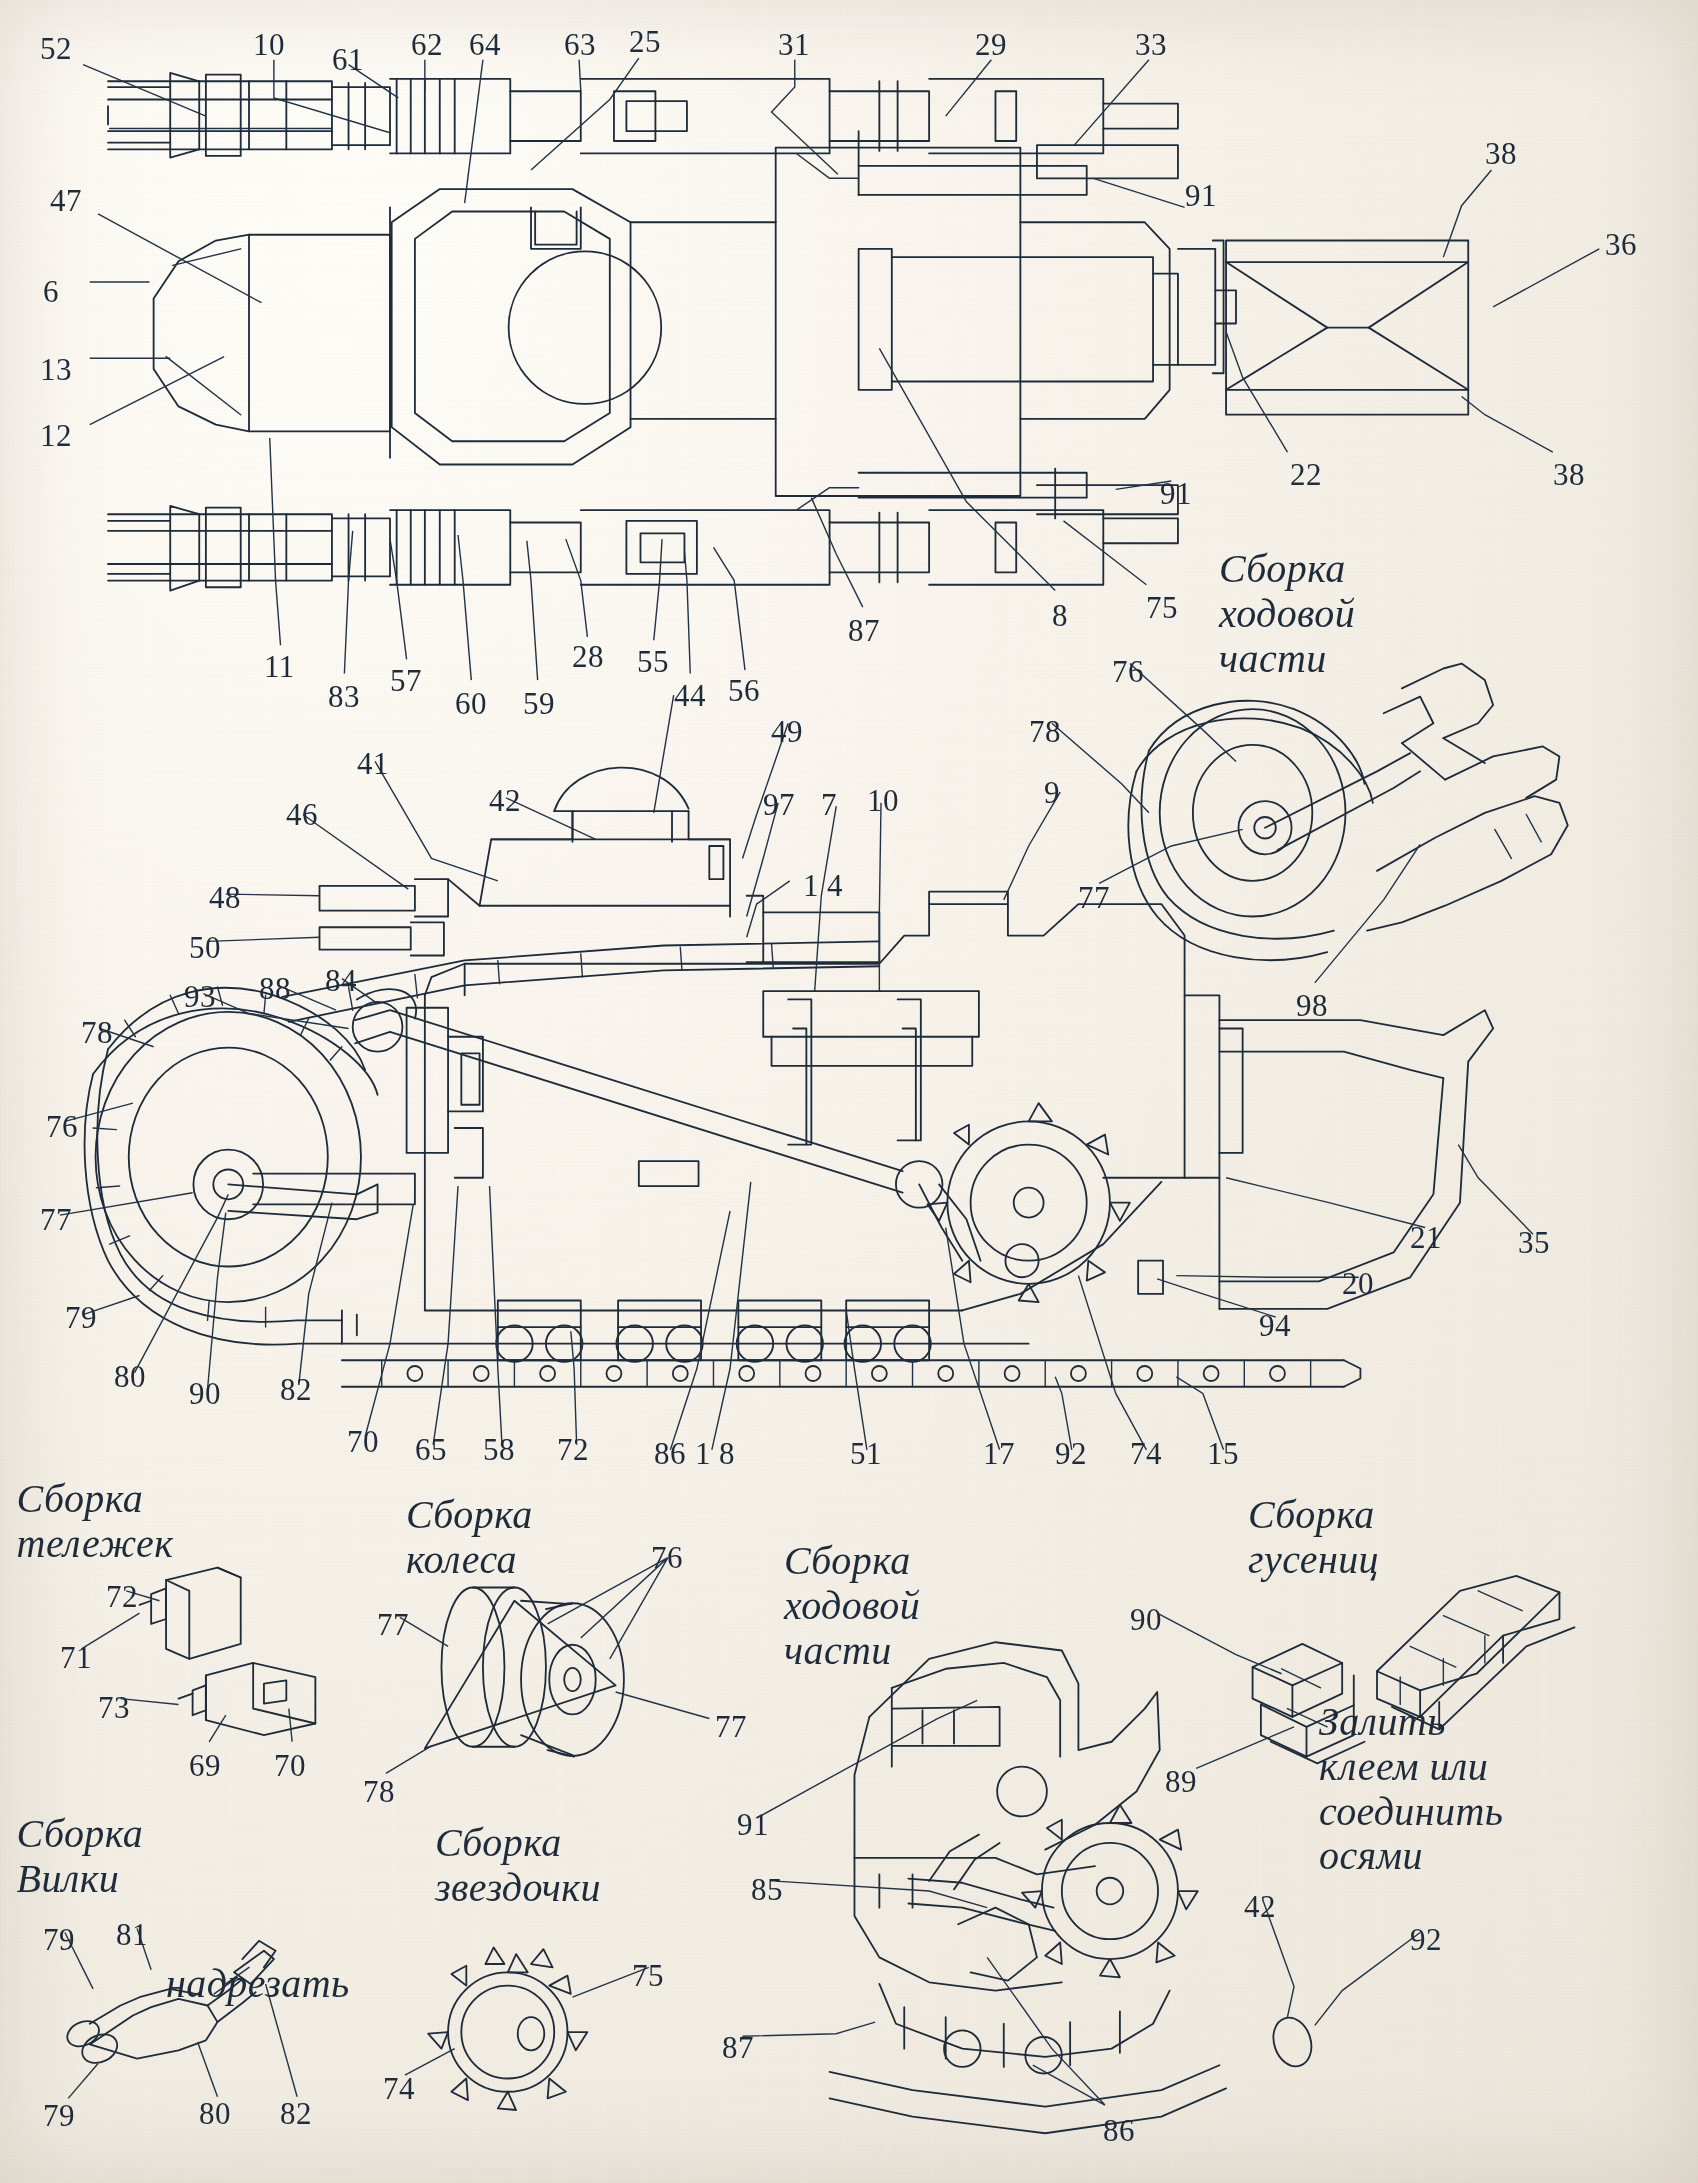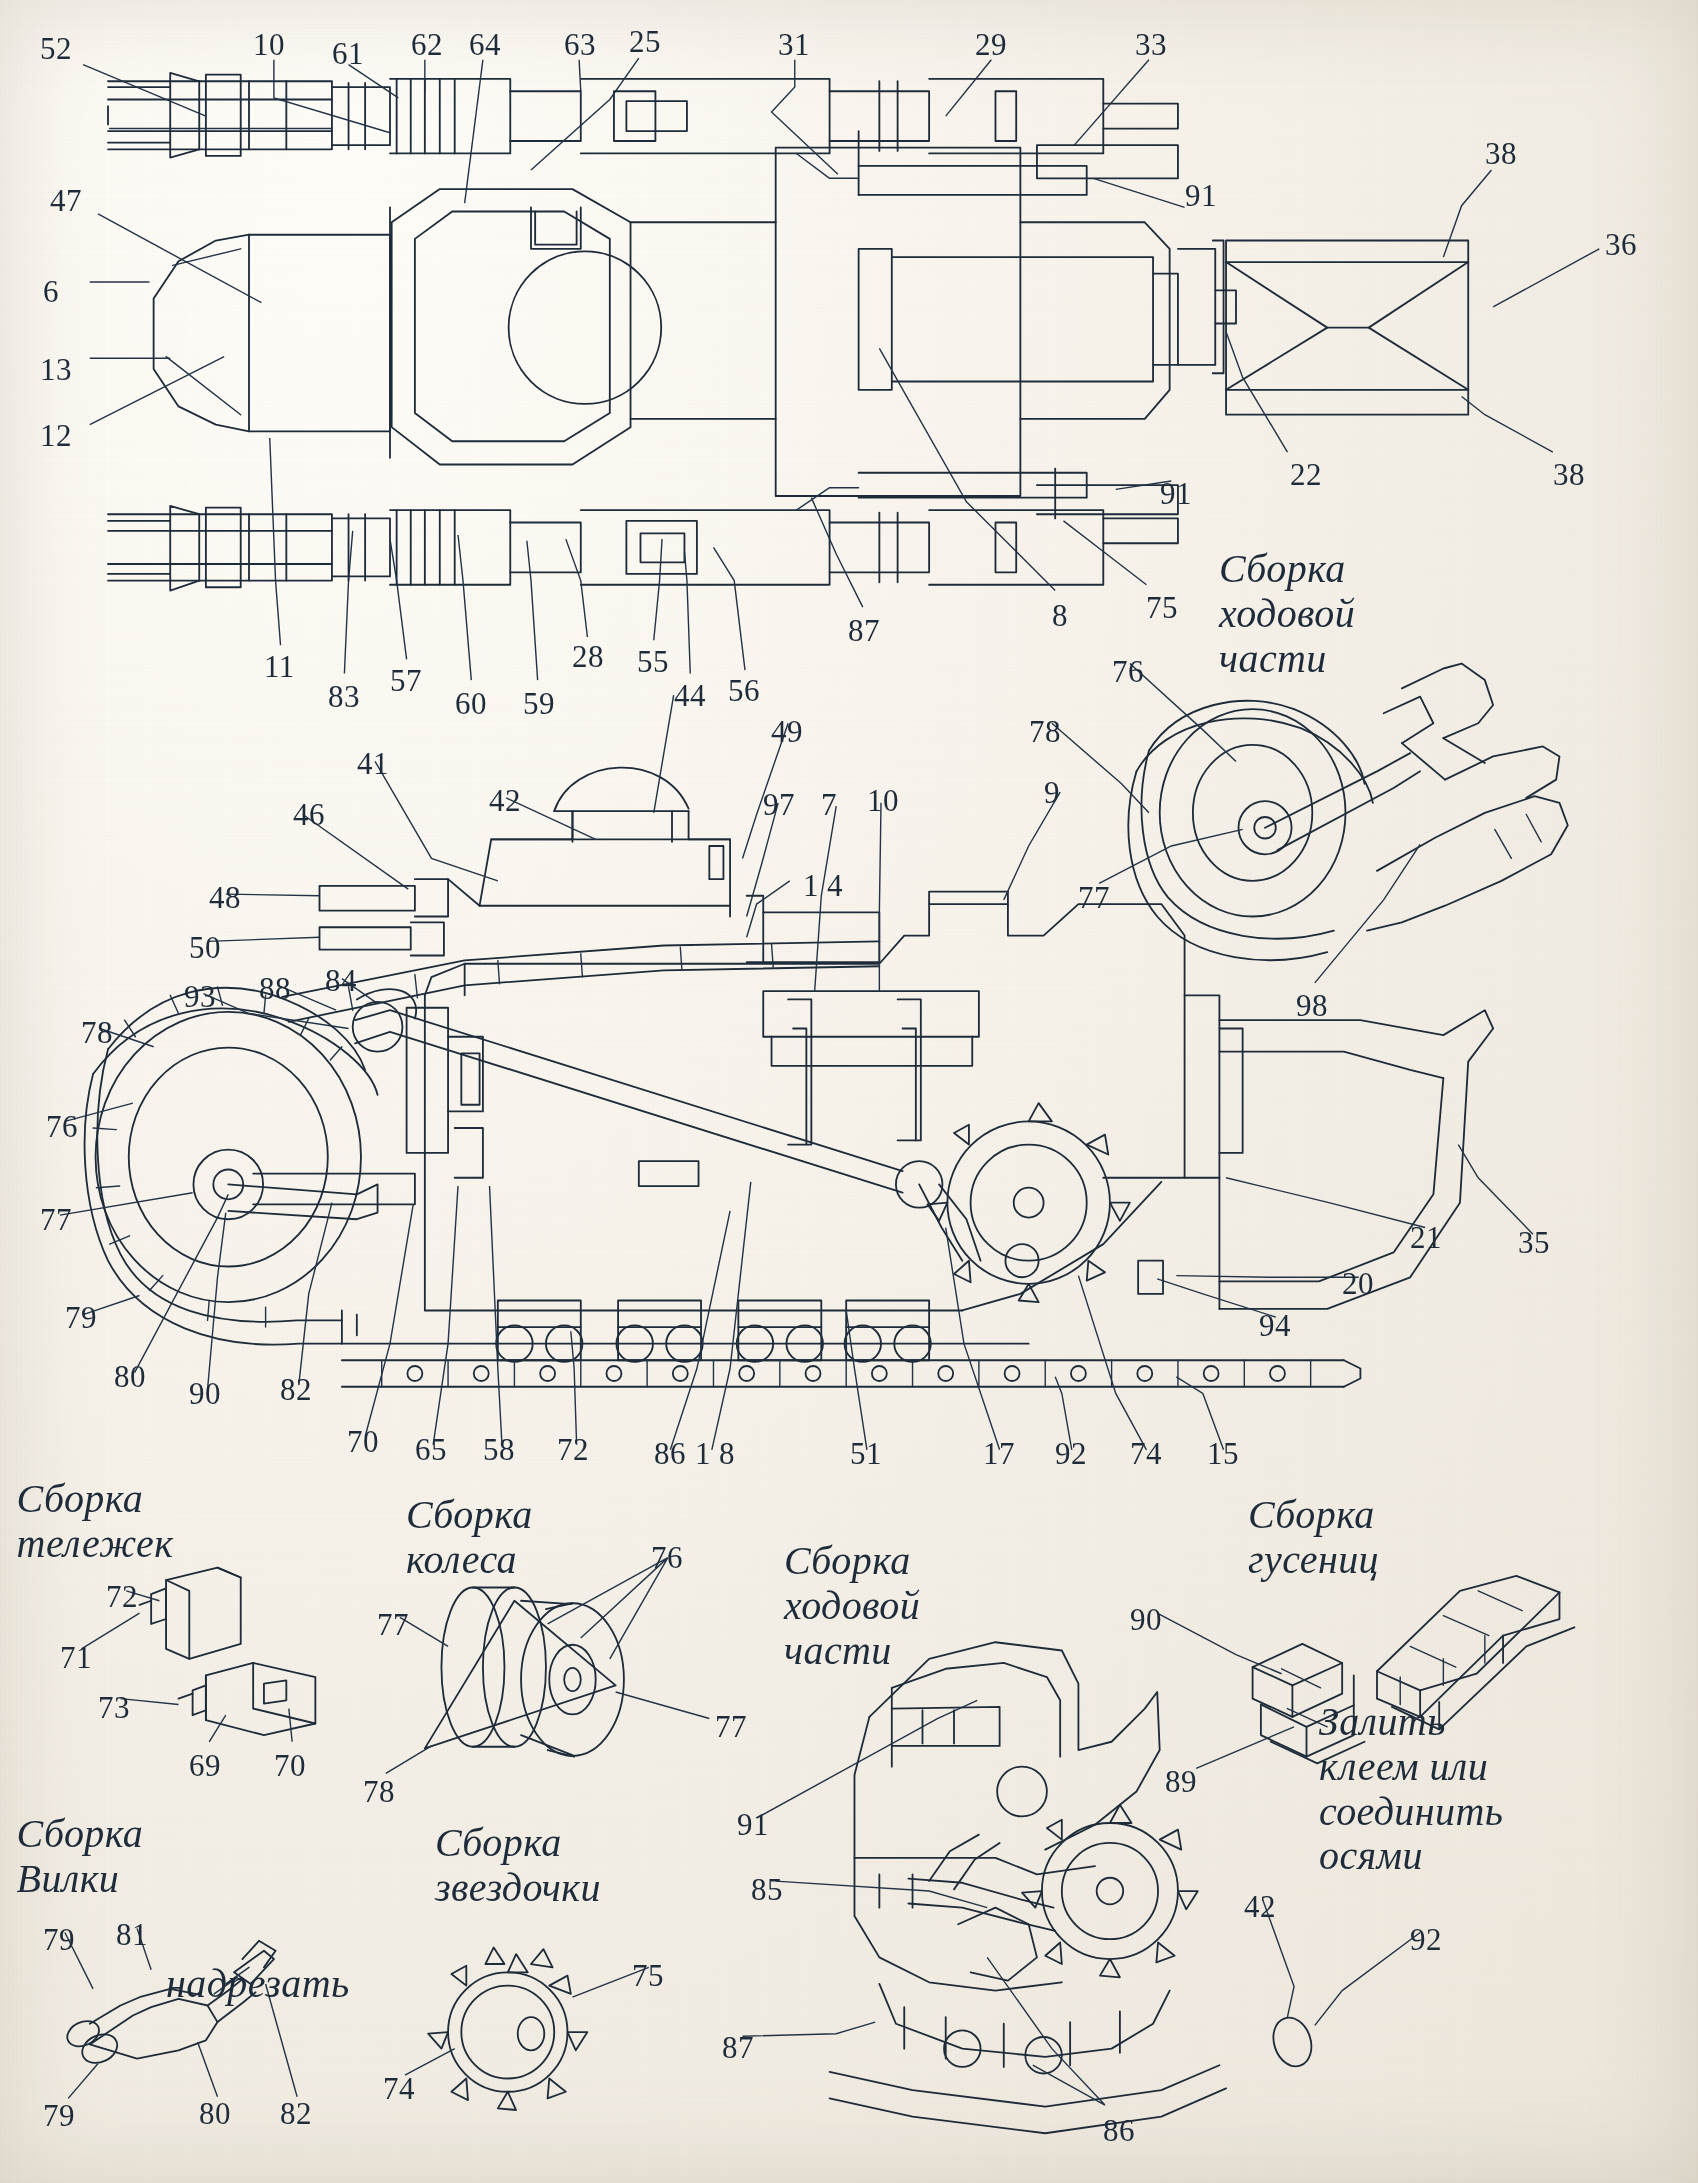--- a/index.html
+++ b/index.html
@@ -542,21 +542,21 @@
     <path d="M1522 2290 L1560 2395 L1552 2432"></path>
     <path d="M1712 2330 L1618 2400 L1585 2442"></path>
   </g>
 </svg>
 
 <div id="grain"></div>
 
 <div id="numbers">
     <div class="num-label" style="left: 40px; top: 31.5px;">52</div>
     <div class="num-label" style="left: 253px; top: 28px;">10</div>
-    <div class="num-label" style="left: 332px; top: 37px;">61</div>
+    <div class="num-label" style="left: 332px; top: 43px;">61</div>
     <div class="num-label" style="left: 411px; top: 28px;">62</div>
     <div class="num-label" style="left: 469px; top: 28px;">64</div>
     <div class="num-label" style="left: 564px; top: 28px;">63</div>
     <div class="num-label" style="left: 629px; top: 25px;">25</div>
     <div class="num-label" style="left: 778px; top: 28px;">31</div>
     <div class="num-label" style="left: 975px; top: 28px;">29</div>
     <div class="num-label" style="left: 1135px; top: 28px;">33</div>
     <div class="num-label" style="left: 1485px; top: 137px;">38</div>
     <div class="num-label" style="left: 1605px; top: 228px;">36</div>
     <div class="num-label" style="left: 50px; top: 184px;">47</div>
@@ -579,21 +579,21 @@
     <div class="num-label" style="left: 637px; top: 645px;">55</div>
     <div class="num-label" style="left: 674px; top: 679px;">44</div>
     <div class="num-label" style="left: 728px; top: 674px;">56</div>
     <div class="num-label" style="left: 771px; top: 715px;">49</div>
     <div class="num-label" style="left: 1112px; top: 655px;">76</div>
     <div class="num-label" style="left: 1029px; top: 715px;">78</div>
     <div class="num-label" style="left: 1078px; top: 881px;">77</div>
     <div class="num-label" style="left: 1296px; top: 989px;">98</div>
     <div class="num-label" style="left: 357px; top: 747px;">41</div>
     <div class="num-label" style="left: 489px; top: 784px;">42</div>
-    <div class="num-label" style="left: 293px; top: 798px;">46</div>
+    <div class="num-label" style="left: 286px; top: 798px;">46</div>
     <div class="num-label" style="left: 763px; top: 788px;">97</div>
     <div class="num-label" style="left: 821px; top: 788px;">7</div>
     <div class="num-label" style="left: 867px; top: 784px;">10</div>
     <div class="num-label" style="left: 1044px; top: 776px;">9</div>
     <div class="num-label" style="left: 209px; top: 881px;">48</div>
     <div class="num-label" style="left: 189px; top: 931px;">50</div>
     <div class="num-label" style="left: 771px; top: 869px; margin-left: 32px;">1 4</div>
     <div class="num-label" style="left: 184px; top: 980px;">93</div>
     <div class="num-label" style="left: 259px; top: 972px;">88</div>
     <div class="num-label" style="left: 325px; top: 964px;">84</div>

